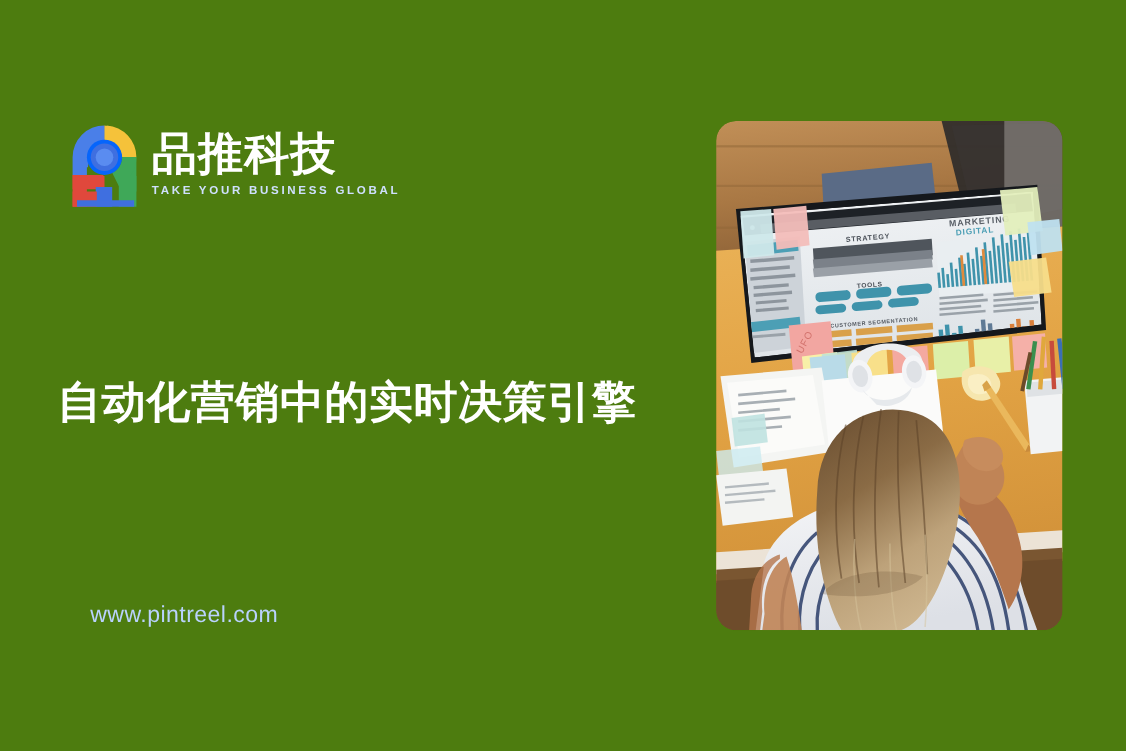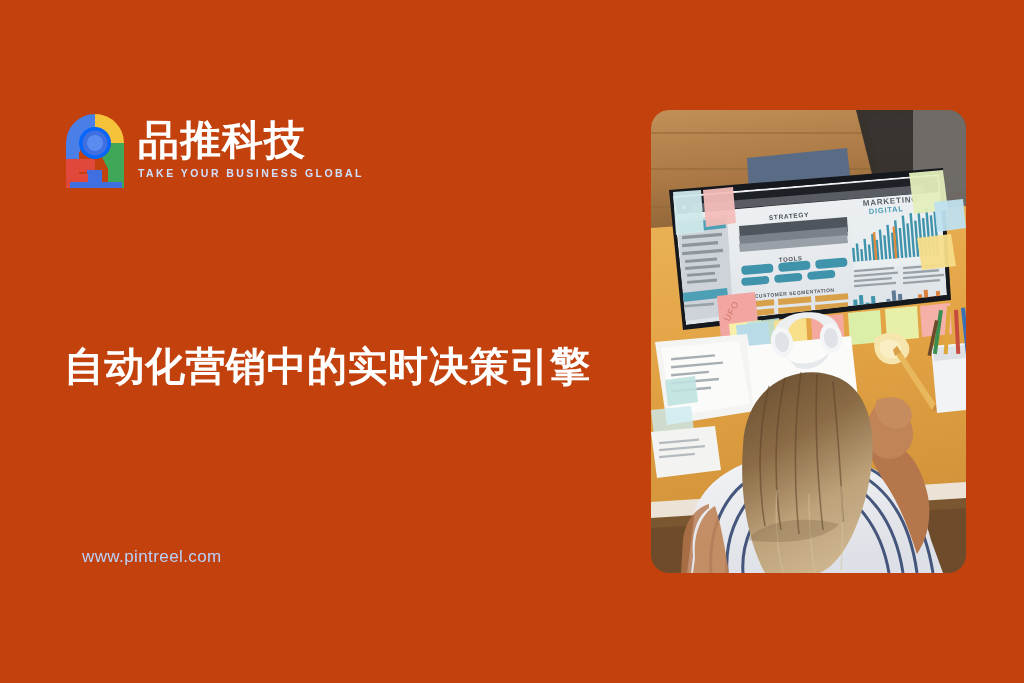--- a/index.html
+++ b/index.html
@@ -9,21 +9,21 @@
   body {
     width: 1024px;
     height: 683px;
     overflow: hidden;
     font-family: "Liberation Sans", sans-serif;
   }
   #banner {
     position: relative;
     width: 1024px;
     height: 683px;
-    background: #c2410c;
+    background: #4d7c0f;
     overflow: hidden;
   }
 
   
   #logo-lockup {
     position: absolute;
     left: 64px;
     top: 112px;
     display: flex;
     align-items: flex-start;
@@ -55,37 +55,37 @@
     line-height: 1;
     color: #cfe0fe;
     letter-spacing: 2.45px;
     white-space: nowrap;
     font-weight: bold;
   }
 
   
   #headline {
     position: absolute;
-    left: 64px;
+    left: 52px;
     top: 343px;
     font-size: 40px;
     line-height: 1.18;
     font-weight: bold;
     color: #ffffff;
     letter-spacing: 0.5px;
     white-space: nowrap;
     margin: 0;
   }
 
   
   #site-url {
     position: absolute;
     left: 82px;
     top: 548px;
-    font-size: 17px;
+    font-size: 21px;
     line-height: 1;
     color: #b9d2fd;
     letter-spacing: 0.4px;
     white-space: nowrap;
   }
 
   
   #photo-card {
     position: absolute;
     left: 651px;

